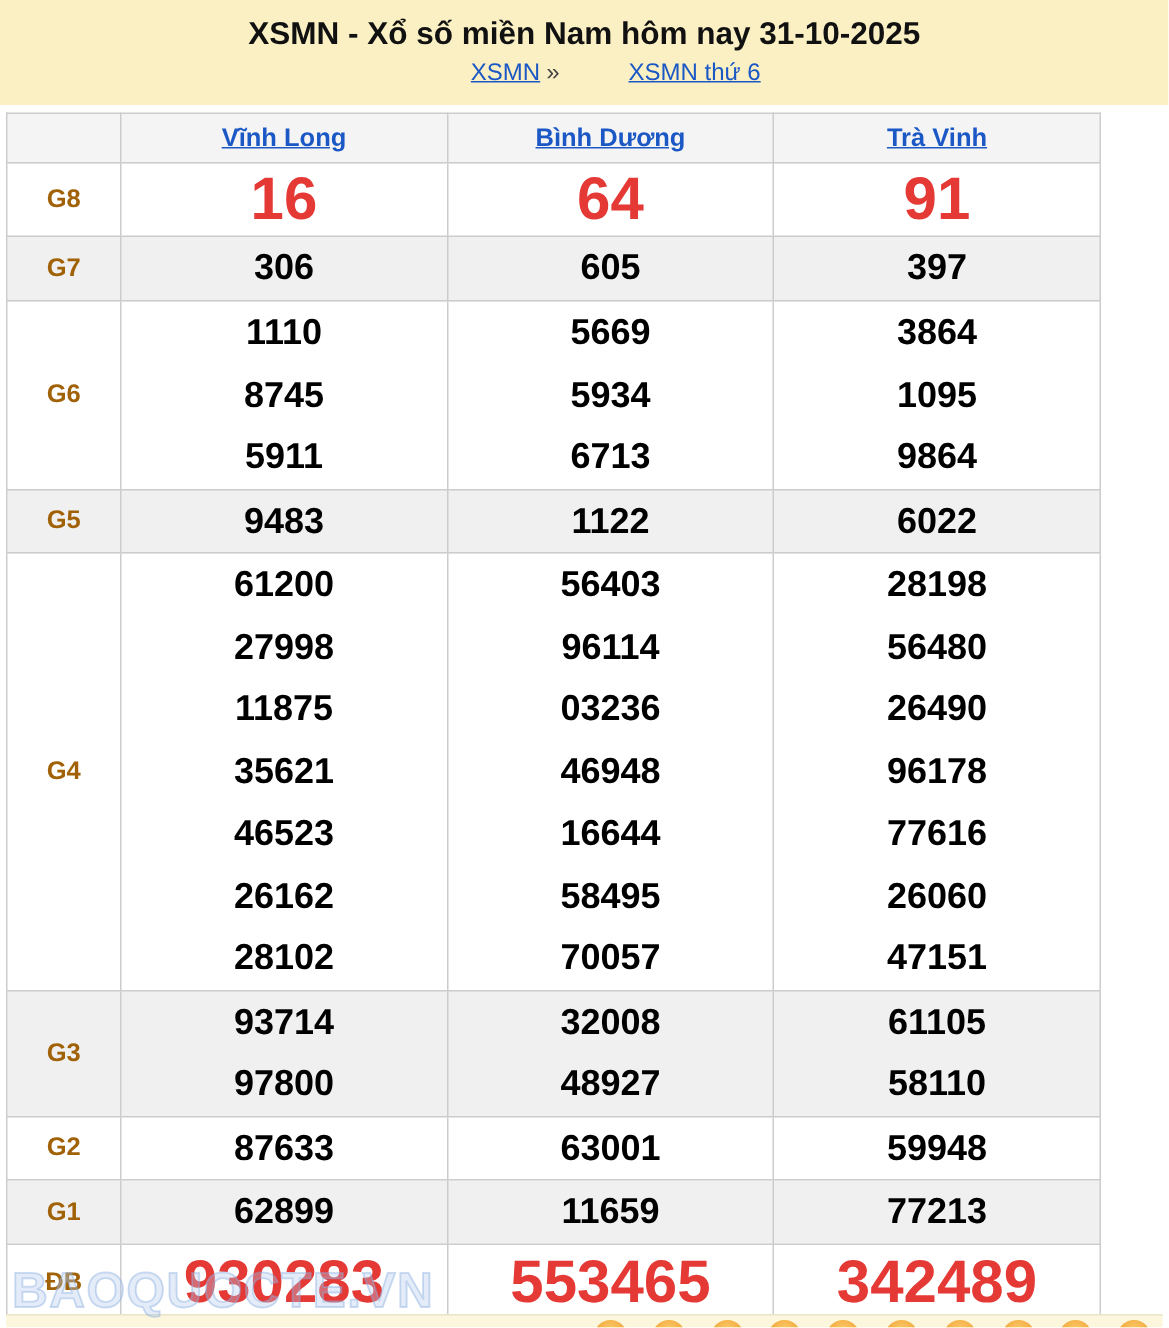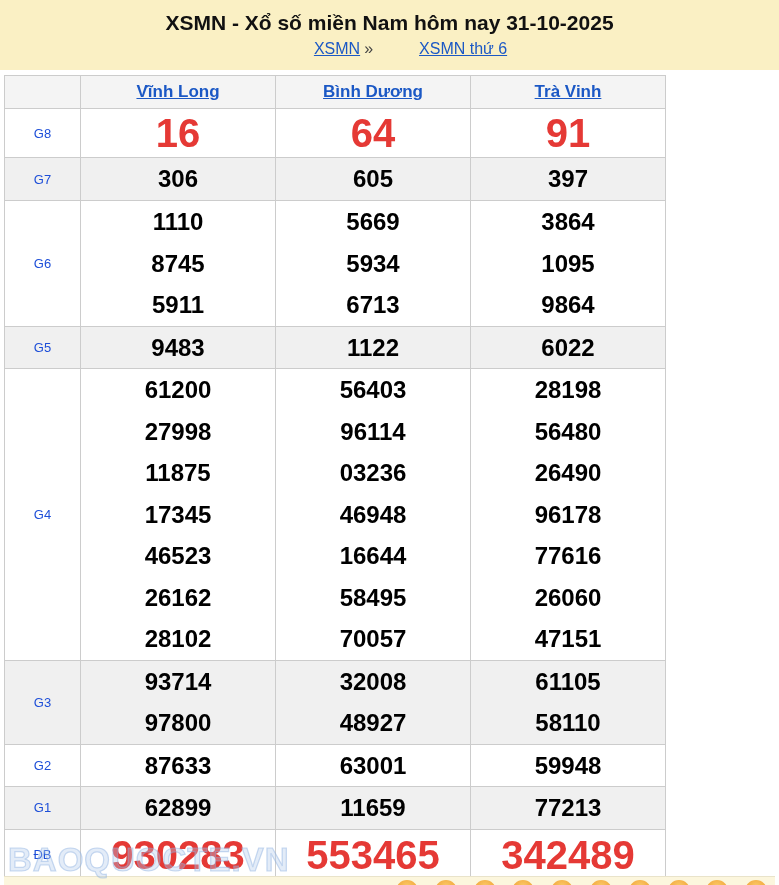--- a/index.html
+++ b/index.html
@@ -5,27 +5,27 @@
   * { margin:0; padding:0; box-sizing:border-box; }
   body { font-family:"Liberation Sans", sans-serif; background:#fff; }
   .page { position:relative; width:779px; height:885px; overflow:hidden; background:#fff; }
 
   .top-banner { width:779px; height:70px; background:#faf0c4; text-align:center; padding-top:11px; }
   .page-title { font-size:21px; font-weight:bold; color:#111; line-height:24px; }
   .breadcrumb { margin-top:5px; font-size:16px; color:#333; }
   .breadcrumb a { color:#1b58c5; text-decoration:underline; cursor:pointer;margin-left:42px; }
   .crumb-sep { color:#444; margin:0 4px; }
 
-  table.results { border-collapse:collapse; table-layout:fixed; width:662px; margin:5px 4px 6px 4px; }
+  table.results { border-collapse:collapse; table-layout:fixed; width:730px; margin:5px 4px 6px 4px; }
   .results th, .results td { border:1px solid #ccc; text-align:center; vertical-align:middle; padding:0; }
   .results thead th { height:33px; background:#f4f4f4; font-size:17px; font-weight:bold; }
   .results thead th.corner { width:76px; }
   .results thead a { color:#1b58c5; text-decoration:underline; cursor:pointer; }
   .results tr.shade { background:#f0f0f0; }
-  td.prize-label { font-size:13px; font-weight:400; color:#1d4ed8; }
+  td.prize-label { font-size:17px; font-weight:700; color:#a16207; }
   .num-line { font-weight:bold; font-size:24px; color:#000; line-height:41.5px; white-space:nowrap; }
   tr.special .num-line { color:#e53935; font-size:40px; line-height:48px; }
 
   .watermark { position:absolute; left:8px; top:841px; z-index:6;
     font-size:33px; font-weight:bold; letter-spacing:1px;
     color:rgba(175,200,236,0.35); -webkit-text-stroke:1.2px rgba(140,175,225,0.45);
     pointer-events:none; }
 
   .next-strip { position:absolute; left:4px; right:4px; bottom:0; height:9px;
     background:#fcf6dd; border-top:1px solid #e9e3ca; overflow:hidden; z-index:4; }
@@ -107,21 +107,21 @@
           <td>
             <div class="num-line">6022</div>
           </td>
         </tr>
         <tr>
           <td class="prize-label">G4</td>
           <td>
             <div class="num-line">61200</div>
             <div class="num-line">27998</div>
             <div class="num-line">11875</div>
-            <div class="num-line">17345</div>
+            <div class="num-line">35621</div>
             <div class="num-line">46523</div>
             <div class="num-line">26162</div>
             <div class="num-line">28102</div>
           </td>
           <td>
             <div class="num-line">56403</div>
             <div class="num-line">96114</div>
             <div class="num-line">03236</div>
             <div class="num-line">46948</div>
             <div class="num-line">16644</div>

